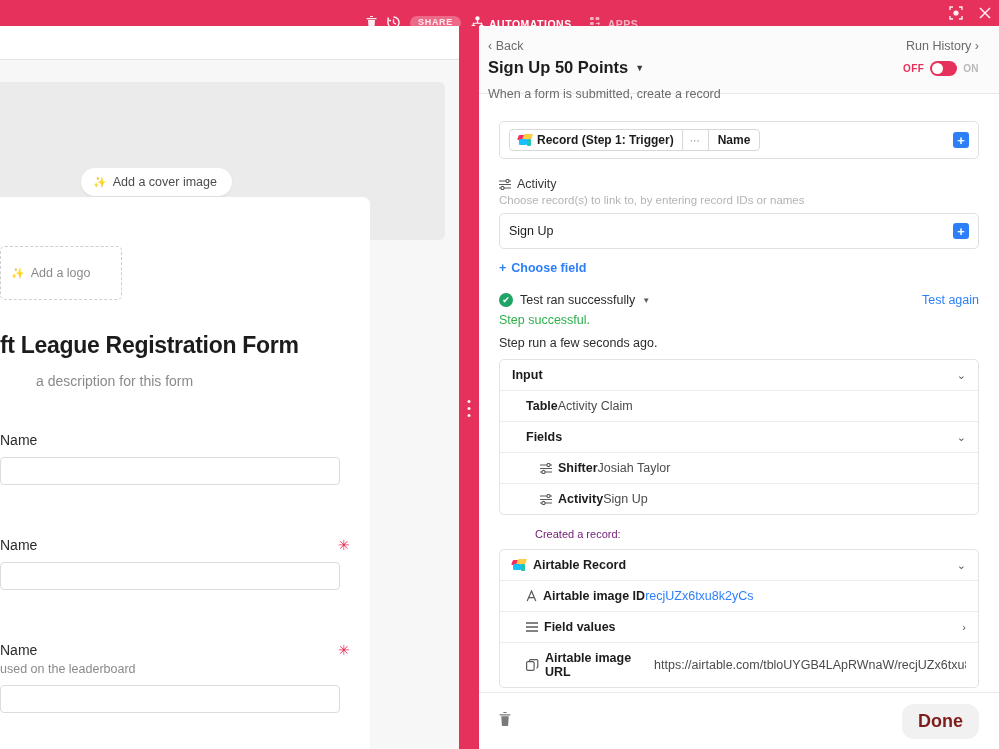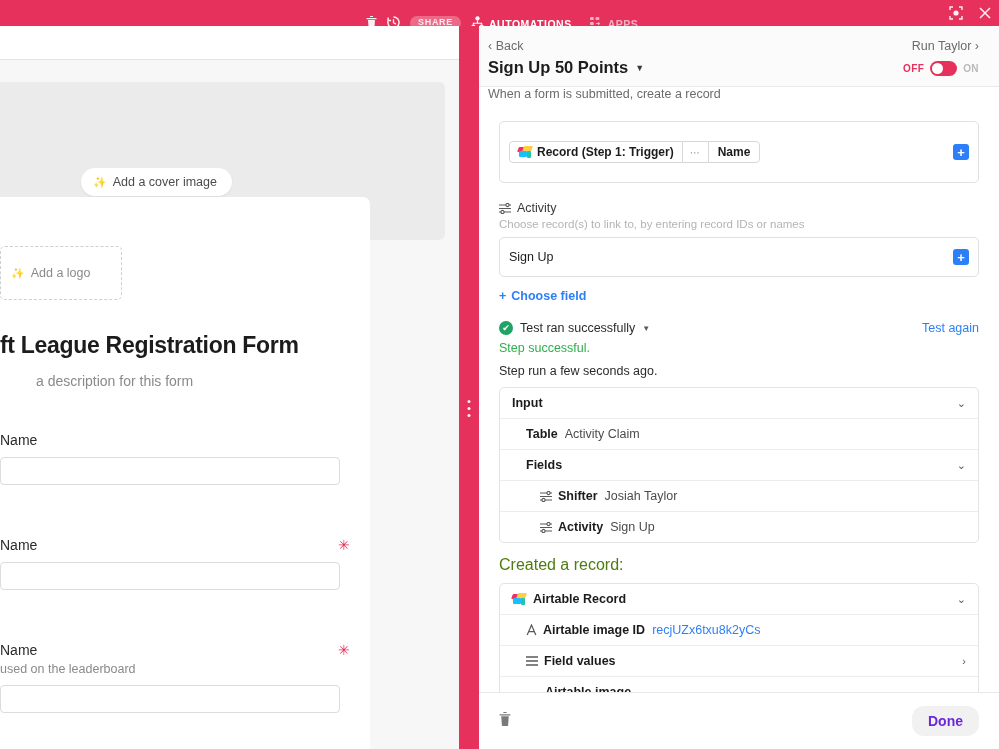--- a/index.html
+++ b/index.html
@@ -135,21 +135,21 @@
   }
 
   
   .right-panel {
     position: absolute; top: 26px; left: 479px;
     width: 520px; height: 723px;
     background: #ffffff;
     overflow: hidden;
   }
   .rp-header {
-    position: absolute; top: 0; left: 0; width: 520px; height: 61px;
+    position: absolute; top: 0; left: 0; width: 520px; height: 68px;
     background: #fbfbfb;
     border-bottom: 1px solid #e9e9e9;
   }
   .back-link {
     position: absolute; top: 13px; left: 9px;
     font-size: 12.5px; color: #6b6b6b;
   }
   .run-history {
     position: absolute; top: 13px; right: 20px;
     font-size: 12.5px; color: #6b6b6b;
@@ -186,21 +186,21 @@
     background: #fff;
     padding: 0 20px;
     overflow: hidden;
   }
 
   .boxrow {
     border: 1px solid #e0e0e0;
     border-radius: 5px;
     background: #fff;
     display: flex; align-items: center;
-    padding: 19px 9px;
+    padding: 7px 9px;
     position: relative;
   }
   .plus-btn {
     position: absolute; right: 9px; top: 50%;
     transform: translateY(-50%);
     width: 16px; height: 16px; border-radius: 3px;
     background: #2d7ff9;
     display: flex; align-items: center; justify-content: center;
     color: #fff; font-size: 13px; line-height: 1; font-weight: bold;
   }
@@ -263,42 +263,42 @@
   }
   .pb-row {
     display: flex; align-items: center;
     padding: 8px 12px;
     font-size: 12.5px;
     border-bottom: 1px solid #ededed;
     position: relative;
   }
   .pb-row:last-child { border-bottom: none; }
   .pb-key { font-weight: bold; color: #1c1c1c; }
-  .pb-val { color: #4c4c4c; margin-left: 7px; }
+  .pb-val { color: #4c4c4c; }
   .pb-val.link { color: #2d7ff9; }
   .pb-chev {
     position: absolute; right: 12px; top: 50%;
     transform: translateY(-50%);
     color: #5a5a5a; font-size: 11px;
   }
   .indent { padding-left: 26px; }
   .row-icon { margin-right: 6px; color: #5a5a5a; display: inline-flex; align-items: center; }
-  .created-label { font-size: 16px; color: #4d7c0f; margin-top: 13px; }
+  .created-label { font-size: 11px; color: #701a75; margin-top: 13px; margin-left: 36px; }
 
   .rp-footer {
     position: absolute; bottom: 0; left: 0;
     width: 520px; height: 57px;
     background: #fff;
     border-top: 1px solid #e9e9e9;
     display: flex; align-items: center; justify-content: space-between;
     padding: 0 20px;
   }
   .done-btn {
-    background: #f1f1f1; color: #6d28d9;
-    font-size: 14px; font-weight: bold;
+    background: #f1f1f1; color: #7f1d1d;
+    font-size: 18px; font-weight: bold;
     border: none; border-radius: 12px;
     padding: 7px 16px;
   }
   .sec-icon svg, .row-icon svg { display: block; }
 </style>
 </head>
 <body>
 
 <div class="topbar">
   <div class="topbar-center">
@@ -398,21 +398,21 @@
     <i></i>
     <i></i>
     <i></i>
   </div>
 </div>
 
 <div class="right-panel">
 
   <div class="rp-header">
     <div class="back-link">‹ Back</div>
-    <div class="run-history">Run Taylor ›</div>
+    <div class="run-history">Run History ›</div>
     <div class="auto-title">
       <span>Sign Up 50 Points</span>
       <span class="caret">▼</span>
     </div>
     <div class="toggle-wrap">
       <span class="tg-off">OFF</span>
       <span class="switch">
           <i></i>
         </span>
       <span class="tg-on">ON</span>

